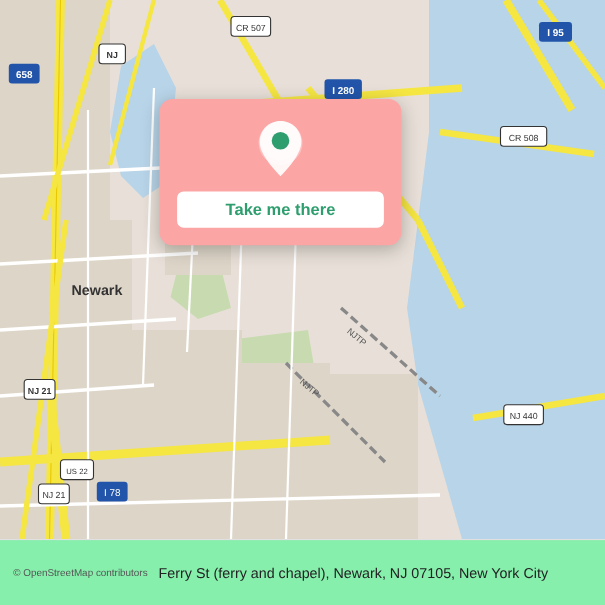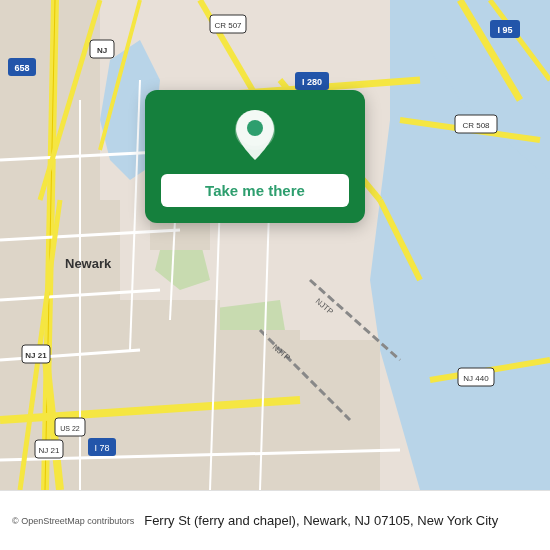--- a/index.html
+++ b/index.html
@@ -26,21 +26,21 @@
       width: 100%;
       height: 100%;
     }
 
     
     #action-card {
       position: absolute;
       top: 90px;
       left: 145px;
       width: 220px;
-      background: #15803d;
+      background: #fca5a5;
       border-radius: 12px;
       padding: 18px 16px 16px 16px;
       display: flex;
       flex-direction: column;
       align-items: center;
       box-shadow: 0 4px 16px rgba(0,0,0,0.25);
       z-index: 10;
     }
 
     #pin-icon {
@@ -59,21 +59,21 @@
       font-weight: bold;
       cursor: pointer;
       width: 100%;
       text-align: center;
     }
 
     
     #bottom-bar {
       width: 550px;
       height: 60px;
-      background: #ffffff;
+      background: #86efac;
       border-top: 1px solid #e0e0e0;
       display: flex;
       align-items: center;
       padding: 0 12px;
       gap: 10px;
     }
 
     #osm-logo {
       font-size: 9px;
       color: #555;

